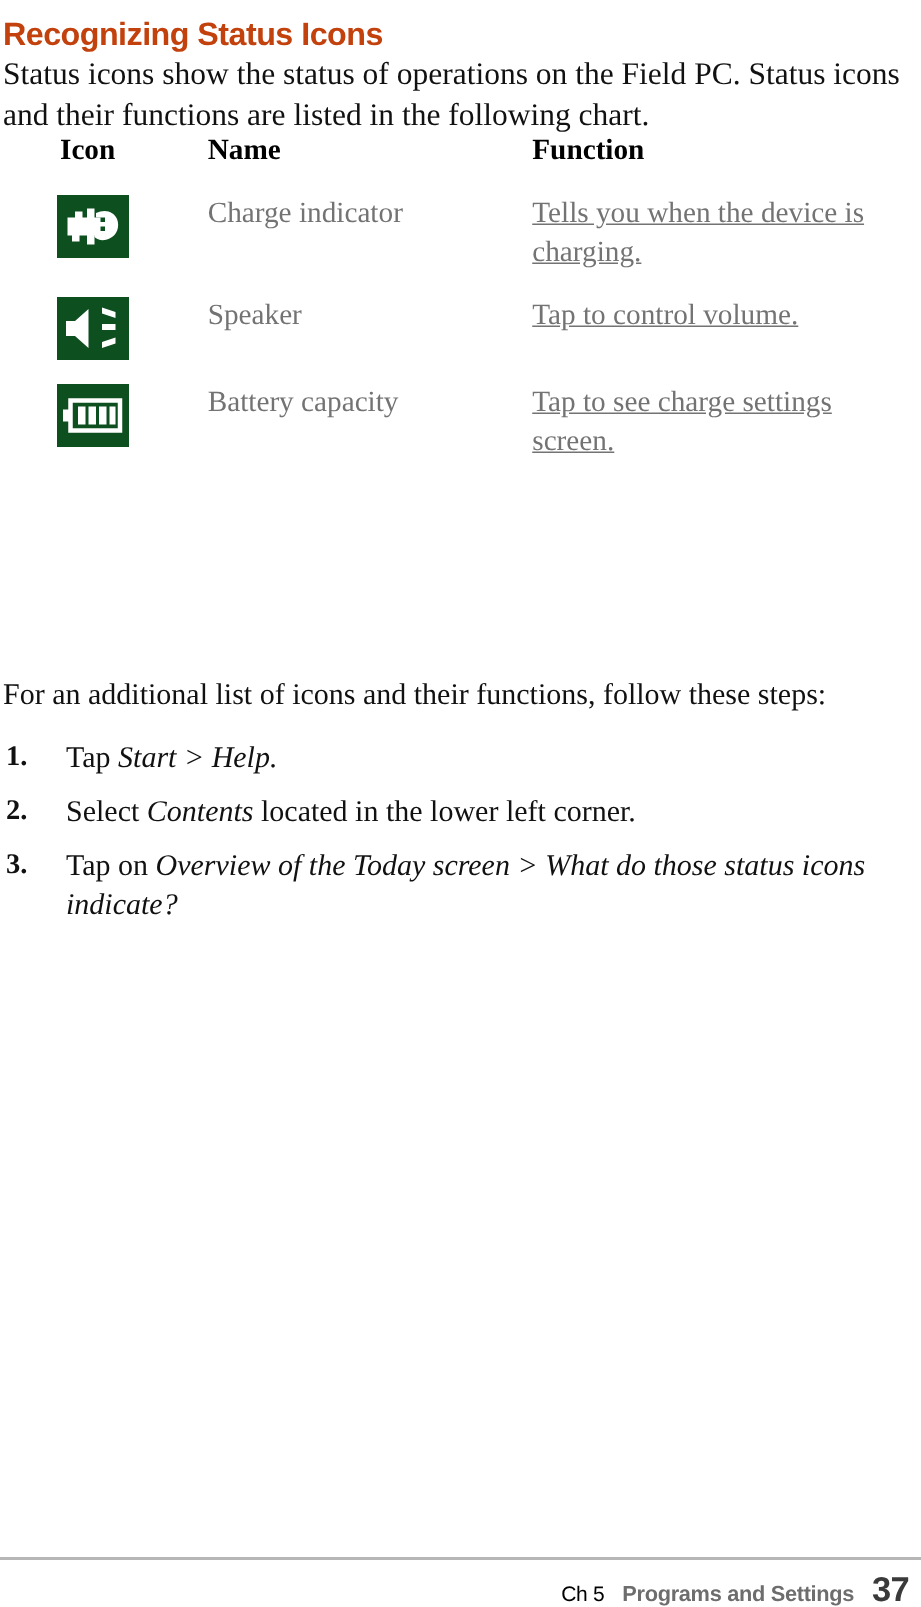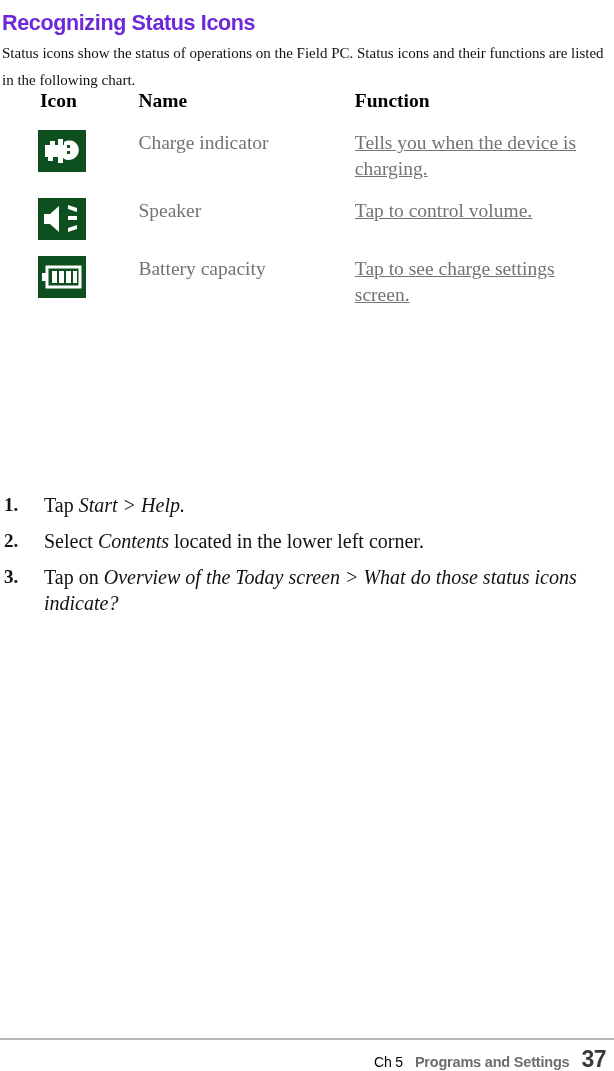--- a/index.html
+++ b/index.html
@@ -26,31 +26,31 @@
 
   
   .section-title {
     position: absolute;
     left: 2px;
     top: -3px;
     font-family: "Liberation Sans", sans-serif;
     font-weight: bold;
     font-size: 21.5px;
     letter-spacing: -0.35px;
-    color: #6d28d9;
+    color: #c2410c;
     white-space: nowrap;
   }
 
   
   .intro {
     position: absolute;
     left: 2px;
-    top: 25px;
+    top: 15px;
     width: 612px;
-    font-size: 15px;
+    font-size: 21px;
     line-height: 26.5px;
     color: #111111;
   }
 
   
   .icon-table {
     position: absolute;
     left: 0px;
     top: 90px;
     width: 579px;
@@ -225,20 +225,21 @@
           </svg>
         </td>
         <td class="col-name name-cell">Battery capacity</td>
         <td class="col-func func-cell">Tap to see charge settings screen.</td>
       </tr>
 
 
     </tbody>
   </table>
 
+  <p class="followup">For an additional list of icons and their functions, follow these steps:</p>
 
   <ol class="steps" style="list-style:none;margin:0;padding:0;">
     <li class="step">
       <span class="step-num">1.</span>
       <span class="step-text">
         <span>Tap </span><span class="ital">Start &gt; Help.</span>
       </span>
     </li>
     <li class="step">
       <span class="step-num">2.</span>

